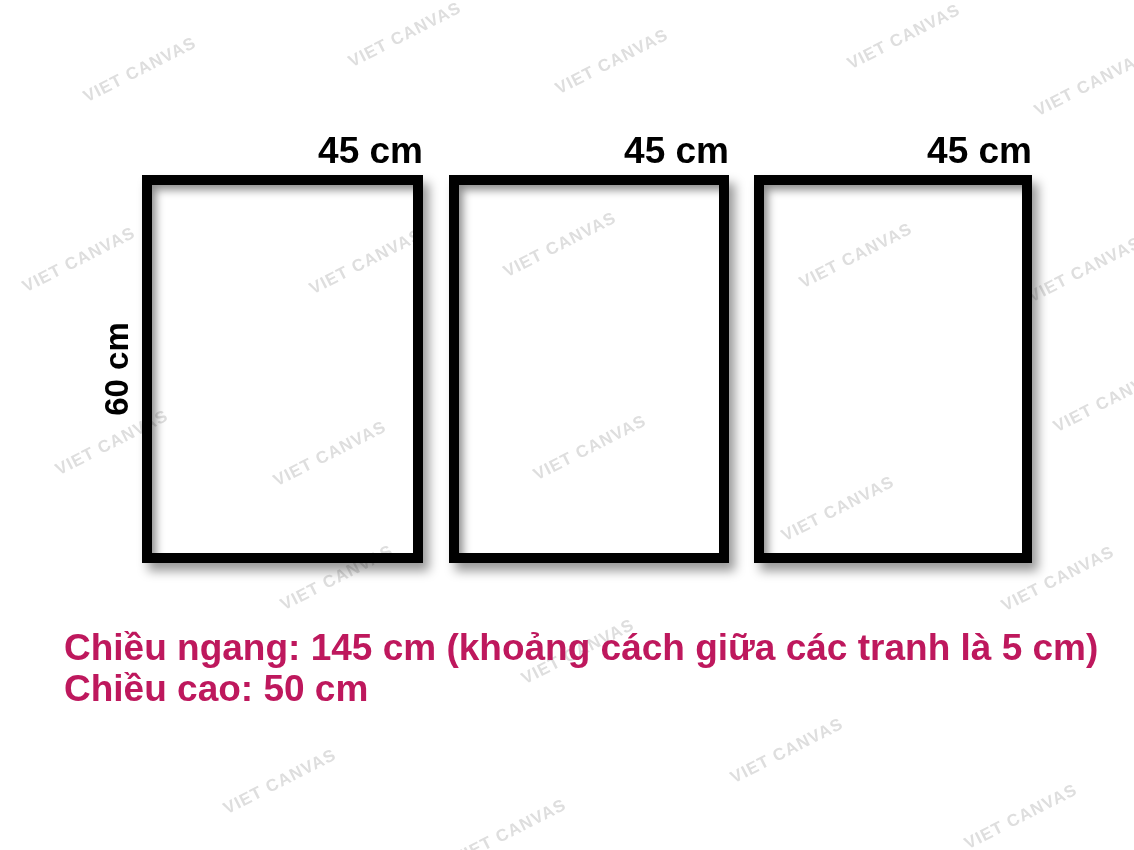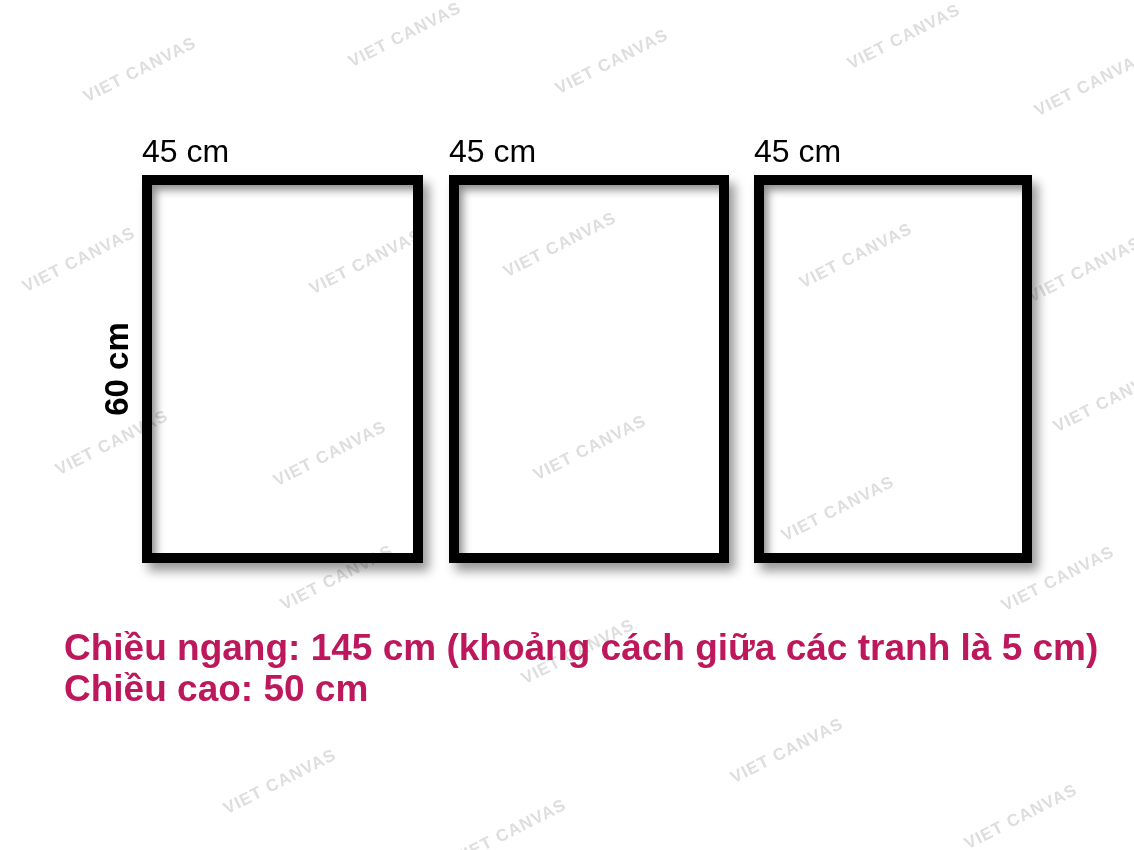--- a/index.html
+++ b/index.html
@@ -28,23 +28,23 @@
   .frame-1 { left: 142px; width: 281px; }
   .frame-2 { left: 449px; width: 280px; }
   .frame-3 { left: 754px; width: 278px; }
 
   
   .width-label {
     position: absolute;
     top: 130px;
     height: 42px;
     line-height: 42px;
-    text-align: left;
-    font-size: 32px;
-    font-weight: normal;
+    text-align: right;
+    font-size: 37px;
+    font-weight: bold;
     color: #000000;
     z-index: 3;
     white-space: nowrap;
   }
   .wl-1 { left: 142px; width: 281px; }
   .wl-2 { left: 449px; width: 280px; }
   .wl-3 { left: 754px; width: 278px; }
 
   .height-label {
     position: absolute;

